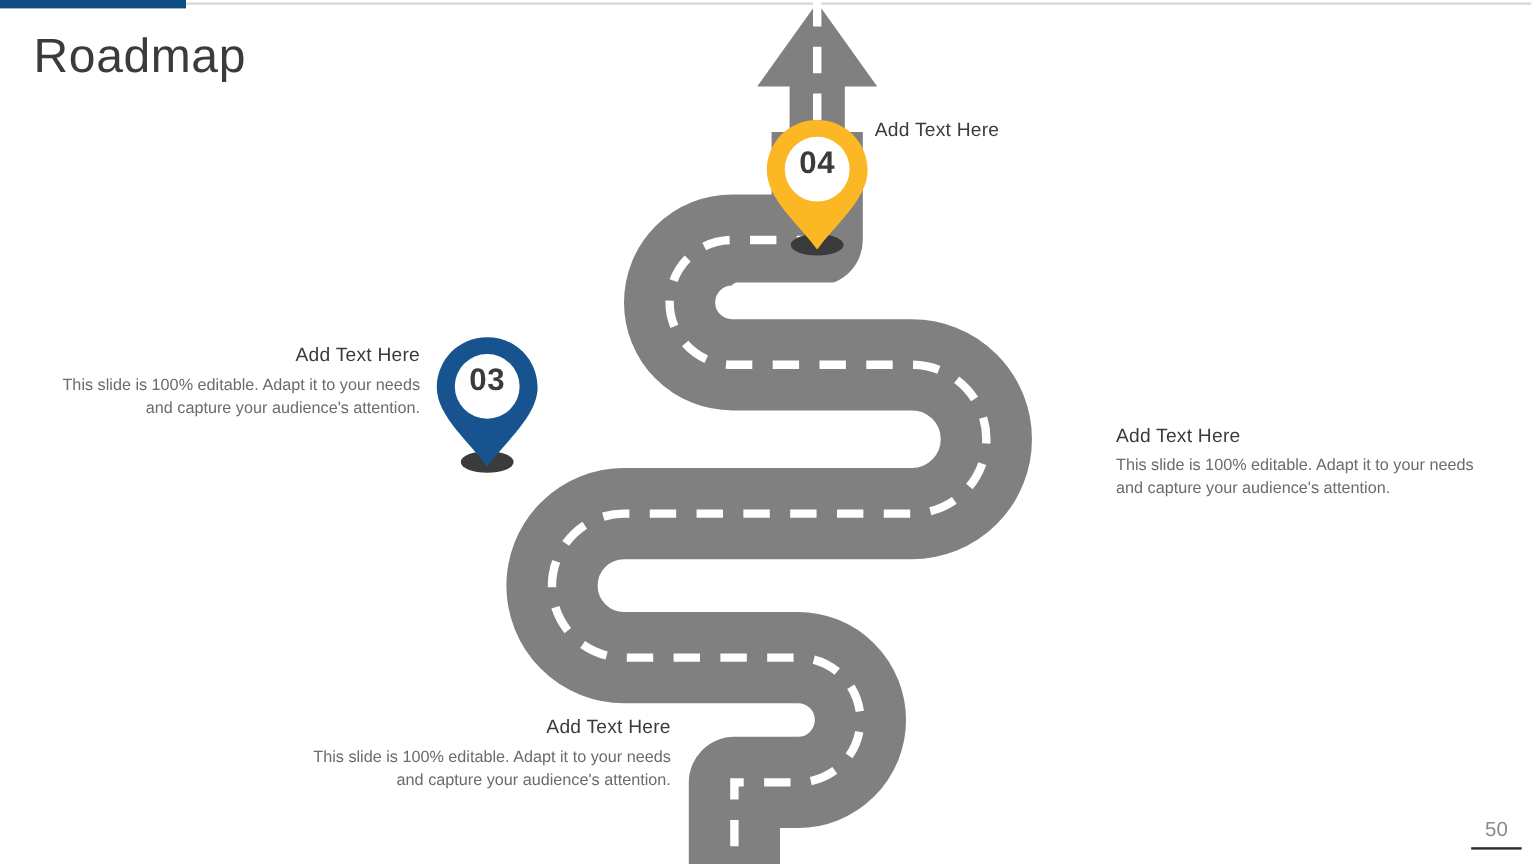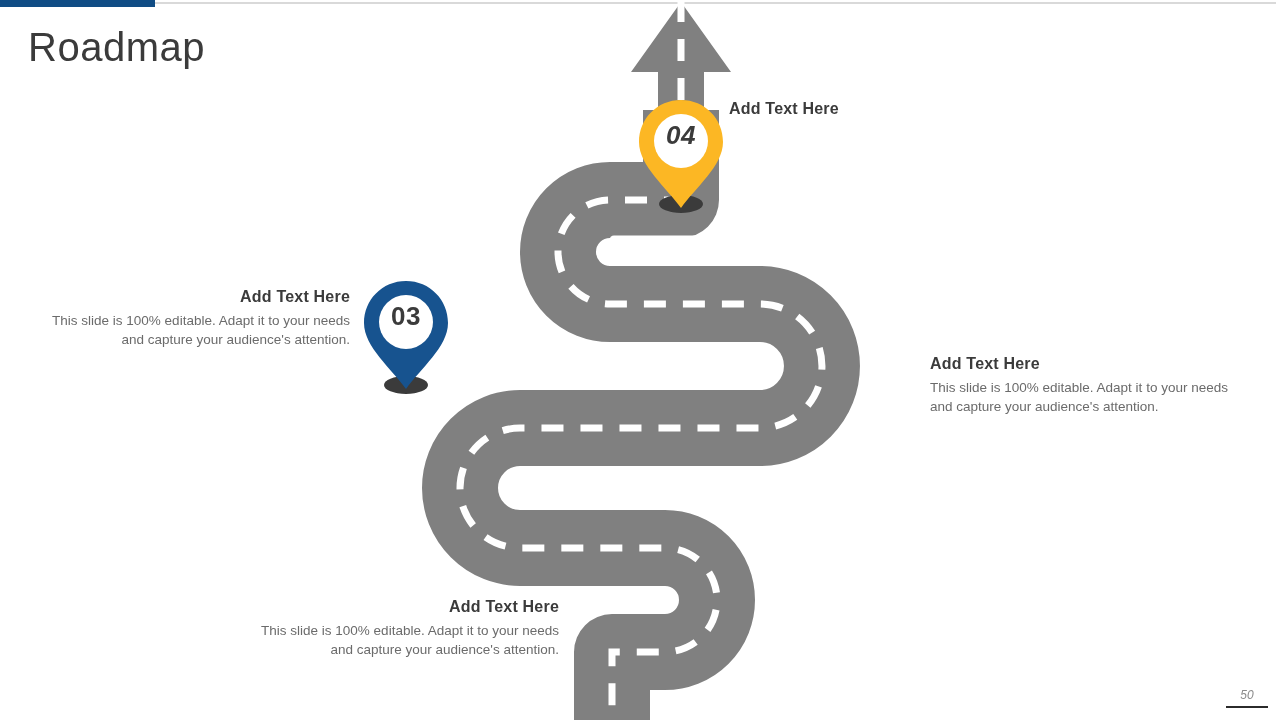--- a/index.html
+++ b/index.html
@@ -83,44 +83,43 @@
     pointer-events: none;
   }
 
   
   .txt-block {
     position: absolute;
     width: 300px;
   }
   .txt-block .txt-head {
     font-size: 16px;
-    font-weight: 700;
+    font-weight: 400;
     color: #3b3b3b;
     margin-bottom: 6px;
     letter-spacing: 0.2px;
   }
   .txt-block .txt-body {
     font-size: 13.5px;
     font-weight: 400;
     color: #6b6b6b;
     line-height: 1.38;
   }
   .align-right { text-align: right; }
   .align-left  { text-align: left;  }
 
   
   #page-num {
     position: absolute;
     right: 14px;
     bottom: 18px;
-    font-size: 12px;
+    font-size: 17px;
     color: #8a8a8a;
     text-align: center;
     width: 30px;
-    font-style: italic;
   }
   #page-num-rule {
     position: absolute;
     right: 8px;
     bottom: 12px;
     width: 42px;
     height: 2px;
     background: #2b2b2b;
   }
 </style>
@@ -163,21 +162,21 @@
              L 760,304
              A 62,62 0 0 1 760,428
              L 520,428
              A 60,60 0 0 0 520,548
              L 665,548
              A 52,52 0 0 1 665,652
              L 612,652
              L 612,720" fill="none" stroke="#FFFFFF" stroke-width="7" stroke-dasharray="22 17" stroke-linecap="butt"></path>
   </svg>
 
-  <div class="marker" style="left:633px; top:96px;font-style:italic;">
+  <div class="marker" style="left:633px; top:96px;">
     <svg class="pin-svg" viewBox="0 0 96 128" xmlns="http://www.w3.org/2000/svg">
       <ellipse cx="48" cy="108" rx="22" ry="9" fill="#3B3B3B"></ellipse>
       <path d="M 48,4 C 24,4 6,23 6,46 C 6,70 34,92 48,112
                C 62,92 90,70 90,46 C 90,23 72,4 48,4 Z" fill="#FCB724"></path>
       <circle cx="48" cy="45" r="27" fill="#FFFFFF"></circle>
     </svg>
     <div class="pin-num">04</div>
   </div>
 
   <div class="txt-block align-left" style="left:729px; top:100px; width:260px;">

